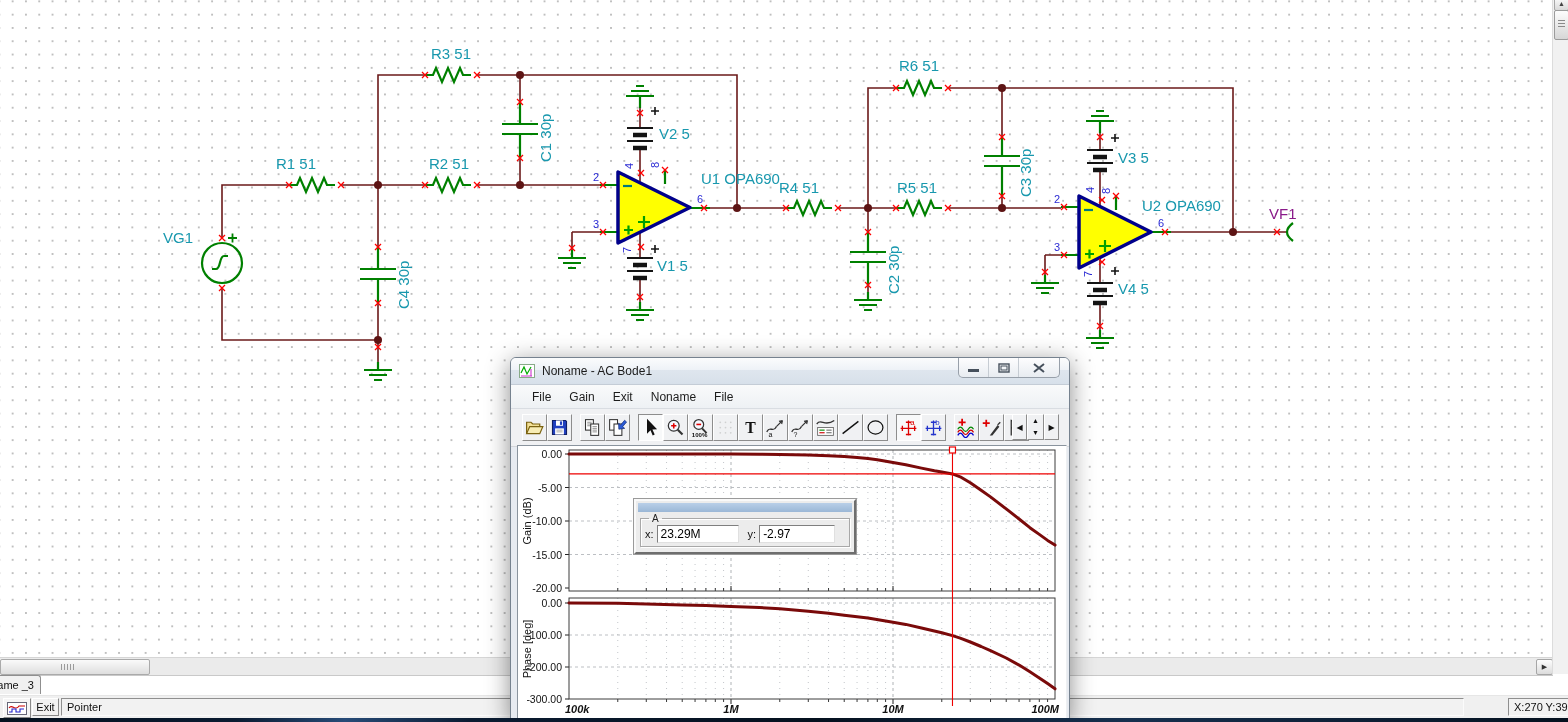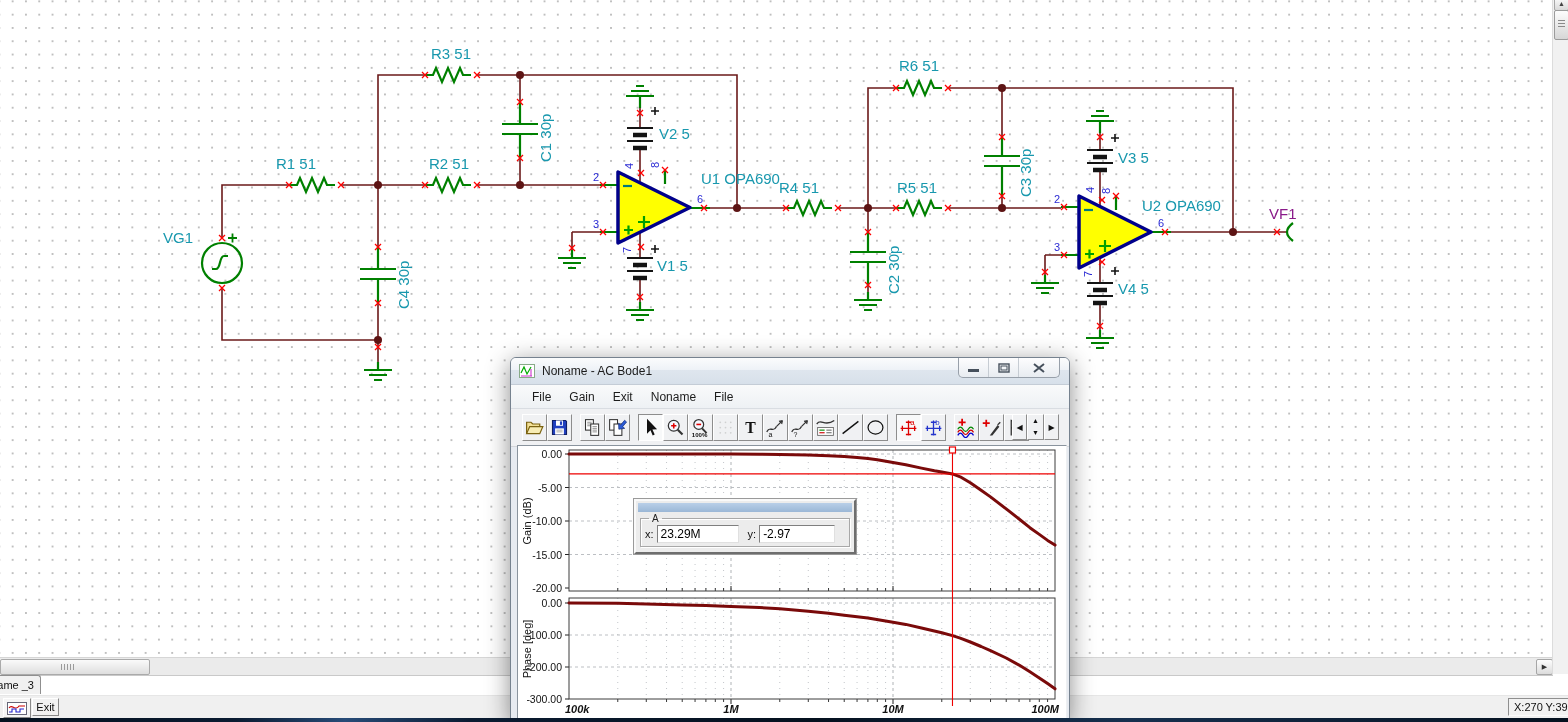--- a/index.html
+++ b/index.html
@@ -404,20 +404,23 @@
 
 <div class="statusbar">
   <div class="sb-iconbtn">
     <svg width="20" height="13" viewBox="0 0 20 13">
       <rect x="0.5" y="0.5" width="19" height="12" fill="#fff" stroke="#667"></rect>
       <path d="M2,6 C5,1 8,10 12,4 L18,4" stroke="#c00" fill="none" stroke-width="1.1"></path>
       <path d="M2,10 h3 v-3 h4 v3 h4 v-3 h4" stroke="#22c" fill="none" stroke-width="1.1"></path>
     </svg>
   </div>
   <button class="sb-exit">Exit</button>
+  <div class="sb-panel" style="left:61px;width:1403px">
+      <span>Pointer</span>
+    </div>
   <div class="sb-panel" style="left:1508px;width:100px">
       <span>X:270 Y:39</span>
     </div>
 </div>
 
 <div class="vscroll">
   <div class="upbtn">▲</div>
   <div class="thumb">
       <i></i>
       <i></i>

